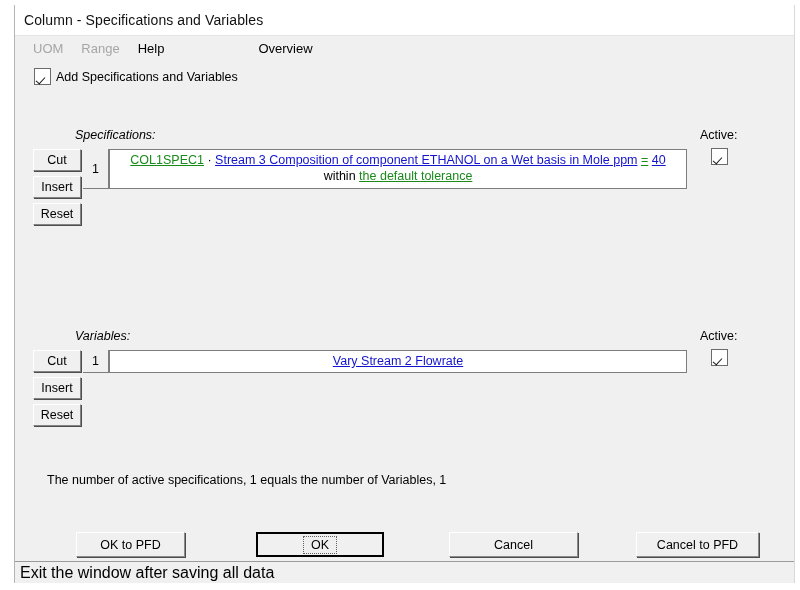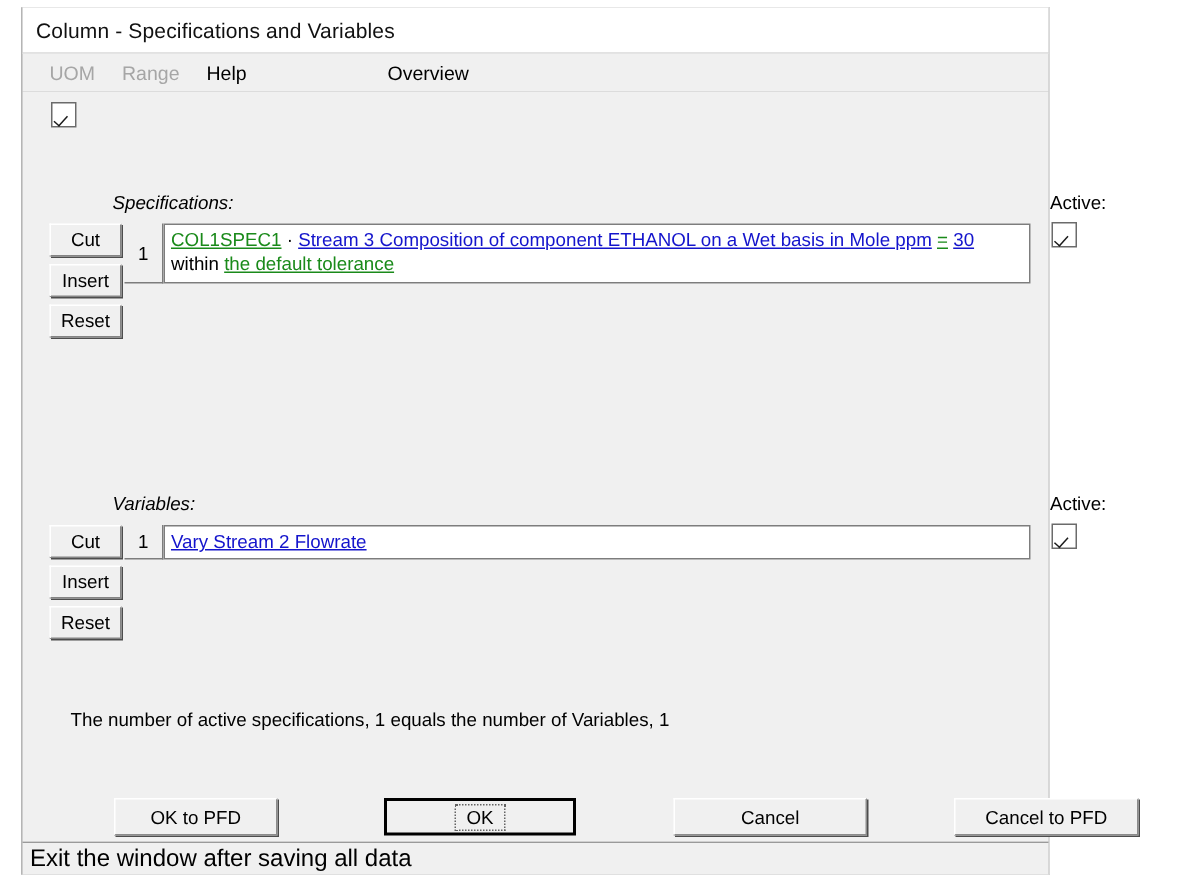--- a/index.html
+++ b/index.html
@@ -14,28 +14,29 @@
     font-size: 12px;
     color: #000000;
     overflow: hidden;
   }
 
   
   .window {
     position: absolute;
     left: 14px;
     top: 5px;
-    width: 686px;
+    width: 781px;
     height: 578px;
-    background: #a3a3a3;
+    background: #0f766e;
     border-left: 1px solid #b5b5b5;
     border-right: 1px solid #d9d9d9;
     box-sizing: border-box;
     display: flex;
     flex-direction: column;
+    text-align: center;
   }
 
   .titlebar {
     height: 30px;
     background: #ffffff;
     display: flex;
     align-items: center;
     padding-left: 9px;
     box-sizing: border-box;
     flex: none;
@@ -268,34 +269,35 @@
     <span class="menu-item disabled">UOM</span>
     <span class="menu-item disabled">Range</span>
     <span class="menu-item">Help</span>
     <span class="menu-item overview">Overview</span>
   </div>
 
   <div class="client">
 
     <div class="addspec cbox-row">
       <span class="cbox cbox-lg checked"></span>
+      <span class="lbl">Add Specifications and Variables</span>
     </div>
 
     <div class="sec-label" style="left:60px; top:67px;">Specifications:</div>
 
     <div class="sidebtns" style="left:18px; top:88px;">
       <div class="sbtn">Cut</div>
       <div class="sbtn">Insert</div>
       <div class="sbtn">Reset</div>
     </div>
 
     <div class="grid" style="left:68px; top:88px;">
       <div class="rownum" style="height:40px;">1</div>
       <div class="cell" style="width:578px; height:40px;">
-        <span class="frag lnk g">COL1SPEC1</span><span class="frag k">  ·  </span><span class="frag lnk b">Stream 3 Composition of component ETHANOL on a Wet basis in Mole ppm</span><span class="frag k"> </span><span class="frag lnk g">=</span><span class="frag k"> </span><span class="frag lnk b">30</span><span class="frag k"> within </span><span class="frag lnk g">the default tolerance</span>
+        <span class="frag lnk g">COL1SPEC1</span><span class="frag k">  ·  </span><span class="frag lnk b">Stream 3 Composition of component ETHANOL on a Wet basis in Mole ppm</span><span class="frag k"> </span><span class="frag lnk g">=</span><span class="frag k"> </span><span class="frag lnk b">40</span><span class="frag k"> within </span><span class="frag lnk g">the default tolerance</span>
       </div>
     </div>
 
     <div class="active-col" style="left:685px; top:67px;">
       <span class="cap">Active:</span>
       <span class="cbox cbox-lg checked" style="margin-left:1px;"></span>
     </div>
 
     <div class="sec-label" style="left:60px; top:268px;">Variables:</div>
 

